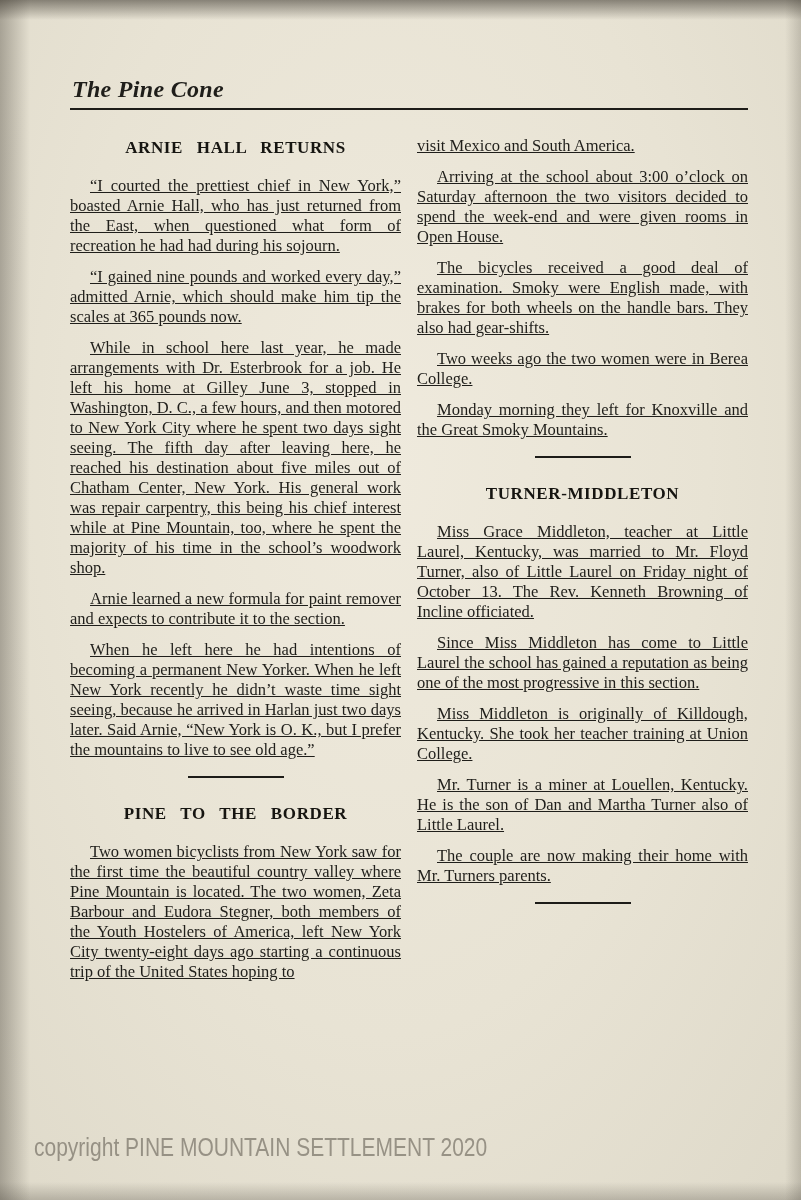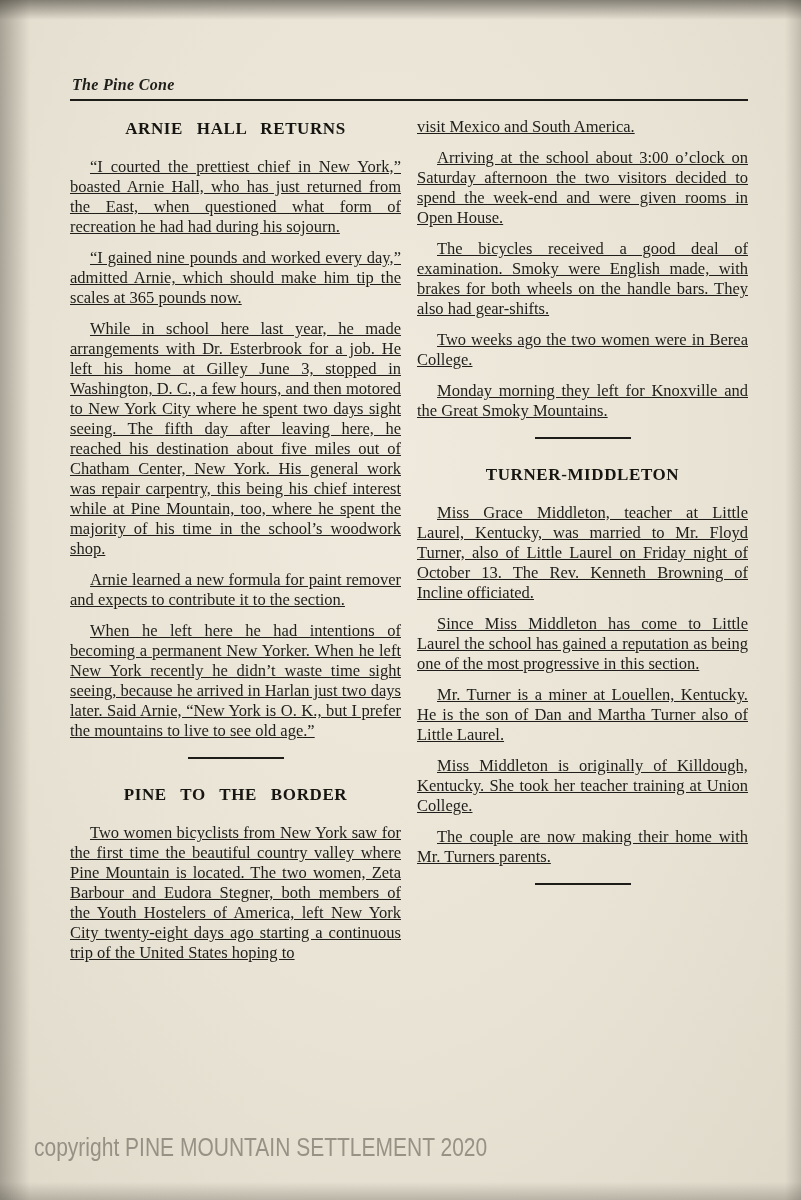--- a/index.html
+++ b/index.html
@@ -14,28 +14,28 @@
       linear-gradient(180deg, rgba(55,50,42,0.55) 0px, rgba(55,50,42,0.0) 20px),
       linear-gradient(90deg, rgba(55,50,42,0.35) 0px, rgba(55,50,42,0.0) 30px),
       linear-gradient(270deg, rgba(55,50,42,0.20) 0px, rgba(55,50,42,0.0) 16px),
       linear-gradient(0deg, rgba(55,50,42,0.25) 0px, rgba(55,50,42,0.0) 18px),
       radial-gradient(ellipse at 48% 38%, #efeadd 0%, #e8e3d4 55%, #ded9c9 100%);
   }
   .content {
     position:absolute; left:70px; top:76px; width:678px;
   }
   .header-title {
-    font-style:italic; font-weight:bold; font-size:16px; letter-spacing:0.3px;
+    font-style:italic; font-weight:bold; font-size:24px; letter-spacing:0.3px;
     padding-left:2px;
   }
   .header-rule {
     height:0; border-bottom:2.5px solid #1d1c18; margin-top:5px;
   }
   .columns {
-    display:flex; gap:16px; margin-top:16px;justify-content:center;
+    display:flex; gap:16px; margin-top:26px;justify-content:center;
   }
   .col { width:331px; }
   .article-title {
     font-size:17px; font-weight:bold; text-align:center;
     word-spacing:9px; letter-spacing:0.6px;
     margin:6px 0 18px 0; color:#161511;
   }
   .col > .article-title:first-child { margin-top:2px; }
   .para {
     font-size:16.5px; line-height:20px; text-align:justify;
@@ -78,21 +78,21 @@
       <div class="col" id="col-right">
           <p class="para cont">visit Mexico and South America.</p>
           <p class="para">Arriving at the school about 3:00 o’clock on Saturday afternoon the two visitors decided to spend the week-end and were given rooms in Open House.</p>
           <p class="para">The bicycles received a good deal of examination.  Smoky were English made, with brakes for both wheels on the handle bars.  They also had gear-shifts.</p>
           <p class="para">Two weeks ago the two women were in Berea College.</p>
           <p class="para">Monday morning they left for Knoxville and the Great Smoky Mountains.</p>
           <div class="divider"></div>
           <h2 class="article-title">TURNER-MIDDLETON</h2>
           <p class="para">Miss Grace Middleton, teacher at Little Laurel, Kentucky, was married to Mr. Floyd Turner, also of Little Laurel on Friday night of October 13. The Rev. Kenneth Browning of Incline officiated.</p>
           <p class="para">Since Miss Middleton has come to Little Laurel the school has gained a reputation as being one of the most progressive in this section.</p>
+          <p class="para">Miss Middleton is originally of Killdough, Kentucky.  She took her teacher training at Union College.</p>
           <p class="para">Mr. Turner is a miner at Louellen, Kentucky.  He is the son of Dan and Martha Turner also of Little Laurel.</p>
-          <p class="para">Miss Middleton is originally of Killdough, Kentucky.  She took her teacher training at Union College.</p>
           <p class="para">The couple are now making their home with Mr. Turners parents.</p>
           <div class="divider"></div>
         </div>
     </div>
   </div>
   <div class="watermark">copyright PINE MOUNTAIN SETTLEMENT 2020</div>
 </div>
 
 </body></html>

